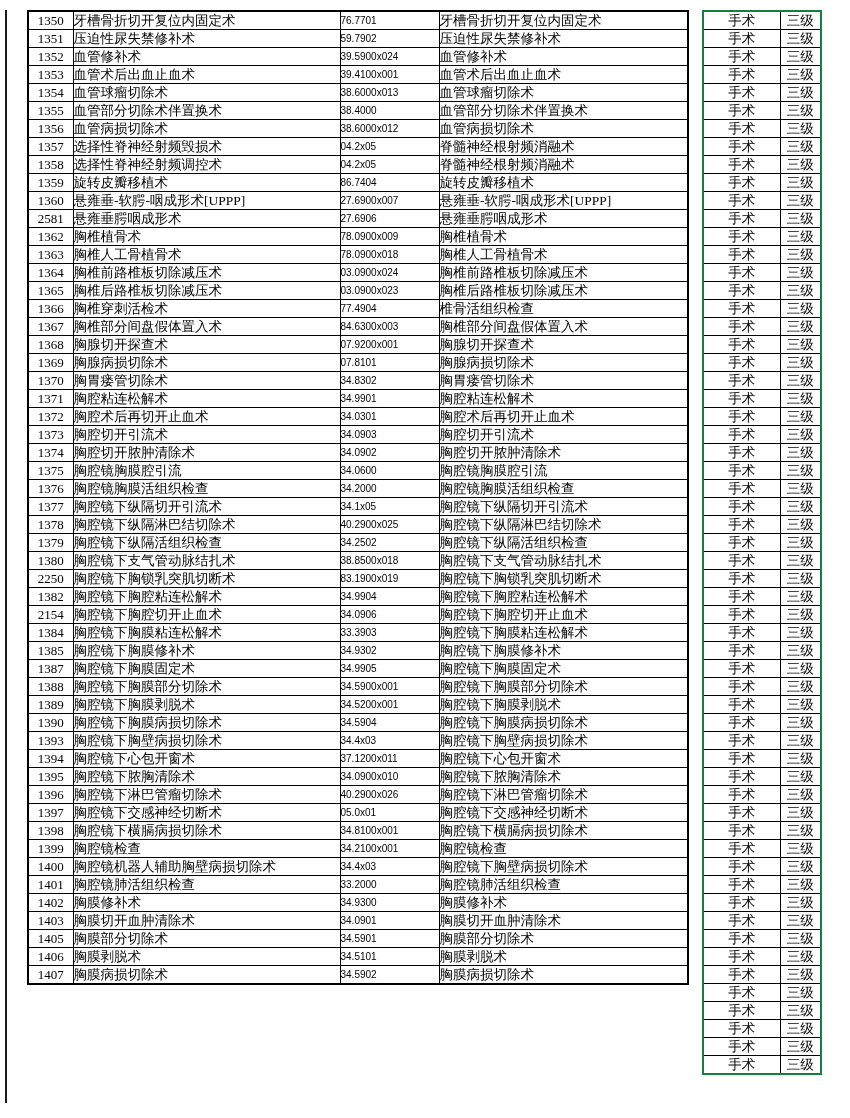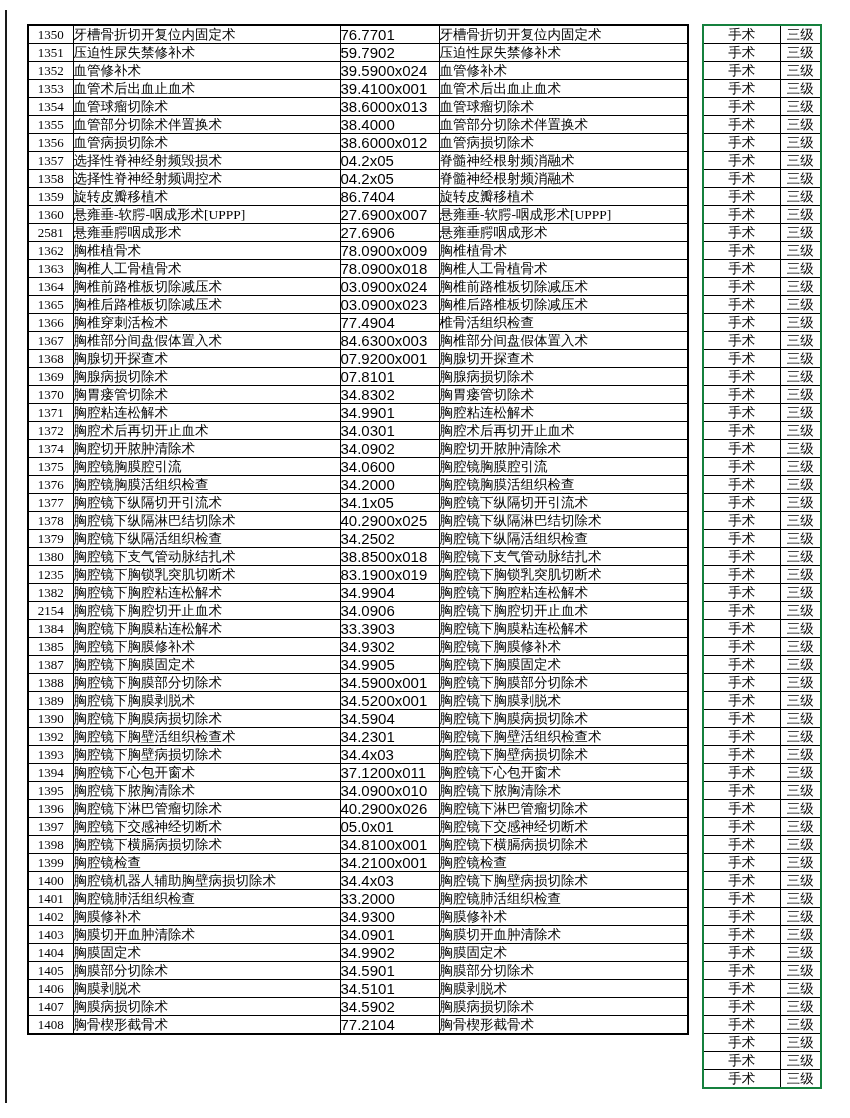--- a/index.html
+++ b/index.html
@@ -24,21 +24,21 @@
   .left-rule {
     position: absolute;
     left: 5px;
     top: 10px;
     width: 2px;
     height: 1093px;
     background: #1a1a1a;
   }
   table.grid {
     position: absolute;
-    top: 24px;
+    top: 10px;
     border-collapse: collapse;
     table-layout: fixed;
     height: 831px;
   }
   table.grid td {
     border: 1px solid #000000;
     vertical-align: middle;
     padding: 0;
     line-height: 1;
     white-space: nowrap;
@@ -64,21 +64,21 @@
     text-align: left;
     padding-left: 3px;
     padding-right: 2px;
     font-family: "Liberation Serif", serif;
     font-size: 13.5px;
   }
   td.c-code {
     text-align: left;
     padding-left: 3px;
     font-family: "Liberation Sans", sans-serif;
-    font-size: 15px;
+    font-size: 10px;
     margin-top: 27px;
   }
   td.c-cat, td.c-level {
     text-align: center;
     font-family: "Liberation Serif", serif;
     font-size: 13.5px;
   }
 </style>
 </head>
 <body>
@@ -227,20 +227,26 @@
           <td class="c-code">34.9901</td>
           <td class="c-name2">胸腔粘连松解术</td>
         </tr>
         <tr>
           <td class="c-no">1372</td>
           <td class="c-name">胸腔术后再切开止血术</td>
           <td class="c-code">34.0301</td>
           <td class="c-name2">胸腔术后再切开止血术</td>
         </tr>
         <tr>
+          <td class="c-no">1373</td>
+          <td class="c-name">胸腔切开引流术</td>
+          <td class="c-code">34.0903</td>
+          <td class="c-name2">胸腔切开引流术</td>
+        </tr>
+        <tr>
           <td class="c-no">1374</td>
           <td class="c-name">胸腔切开脓肿清除术</td>
           <td class="c-code">34.0902</td>
           <td class="c-name2">胸腔切开脓肿清除术</td>
         </tr>
         <tr>
           <td class="c-no">1375</td>
           <td class="c-name">胸腔镜胸膜腔引流</td>
           <td class="c-code">34.0600</td>
           <td class="c-name2">胸腔镜胸膜腔引流</td>
@@ -269,21 +275,21 @@
           <td class="c-code">34.2502</td>
           <td class="c-name2">胸腔镜下纵隔活组织检查</td>
         </tr>
         <tr>
           <td class="c-no">1380</td>
           <td class="c-name">胸腔镜下支气管动脉结扎术</td>
           <td class="c-code">38.8500x018</td>
           <td class="c-name2">胸腔镜下支气管动脉结扎术</td>
         </tr>
         <tr>
-          <td class="c-no">1235</td>
+          <td class="c-no">2250</td>
           <td class="c-name">胸腔镜下胸锁乳突肌切断术</td>
           <td class="c-code">83.1900x019</td>
           <td class="c-name2">胸腔镜下胸锁乳突肌切断术</td>
         </tr>
         <tr>
           <td class="c-no">1382</td>
           <td class="c-name">胸腔镜下胸腔粘连松解术</td>
           <td class="c-code">34.9904</td>
           <td class="c-name2">胸腔镜下胸腔粘连松解术</td>
         </tr>
@@ -323,26 +329,20 @@
           <td class="c-code">34.5200x001</td>
           <td class="c-name2">胸腔镜下胸膜剥脱术</td>
         </tr>
         <tr>
           <td class="c-no">1390</td>
           <td class="c-name">胸腔镜下胸膜病损切除术</td>
           <td class="c-code">34.5904</td>
           <td class="c-name2">胸腔镜下胸膜病损切除术</td>
         </tr>
         <tr>
-          <td class="c-no">1392</td>
-          <td class="c-name">胸腔镜下胸壁活组织检查术</td>
-          <td class="c-code">34.2301</td>
-          <td class="c-name2">胸腔镜下胸壁活组织检查术</td>
-        </tr>
-        <tr>
           <td class="c-no">1393</td>
           <td class="c-name">胸腔镜下胸壁病损切除术</td>
           <td class="c-code">34.4x03</td>
           <td class="c-name2">胸腔镜下胸壁病损切除术</td>
         </tr>
         <tr>
           <td class="c-no">1394</td>
           <td class="c-name">胸腔镜下心包开窗术</td>
           <td class="c-code">37.1200x011</td>
           <td class="c-name2">胸腔镜下心包开窗术</td>
@@ -395,48 +395,36 @@
           <td class="c-code">34.9300</td>
           <td class="c-name2">胸膜修补术</td>
         </tr>
         <tr>
           <td class="c-no">1403</td>
           <td class="c-name">胸膜切开血肿清除术</td>
           <td class="c-code">34.0901</td>
           <td class="c-name2">胸膜切开血肿清除术</td>
         </tr>
         <tr>
-          <td class="c-no">1404</td>
-          <td class="c-name">胸膜固定术</td>
-          <td class="c-code">34.9902</td>
-          <td class="c-name2">胸膜固定术</td>
-        </tr>
-        <tr>
           <td class="c-no">1405</td>
           <td class="c-name">胸膜部分切除术</td>
           <td class="c-code">34.5901</td>
           <td class="c-name2">胸膜部分切除术</td>
         </tr>
         <tr>
           <td class="c-no">1406</td>
           <td class="c-name">胸膜剥脱术</td>
           <td class="c-code">34.5101</td>
           <td class="c-name2">胸膜剥脱术</td>
         </tr>
         <tr>
           <td class="c-no">1407</td>
           <td class="c-name">胸膜病损切除术</td>
           <td class="c-code">34.5902</td>
           <td class="c-name2">胸膜病损切除术</td>
-        </tr>
-        <tr>
-          <td class="c-no">1408</td>
-          <td class="c-name">胸骨楔形截骨术</td>
-          <td class="c-code">77.2104</td>
-          <td class="c-name2">胸骨楔形截骨术</td>
         </tr>
       </tbody>
   </table>
 
   <table class="grid" id="side-table">
     <colgroup>
       <col style="width:77px">
       <col style="width:41px">
     </colgroup>
     <tbody id="side-tbody">

